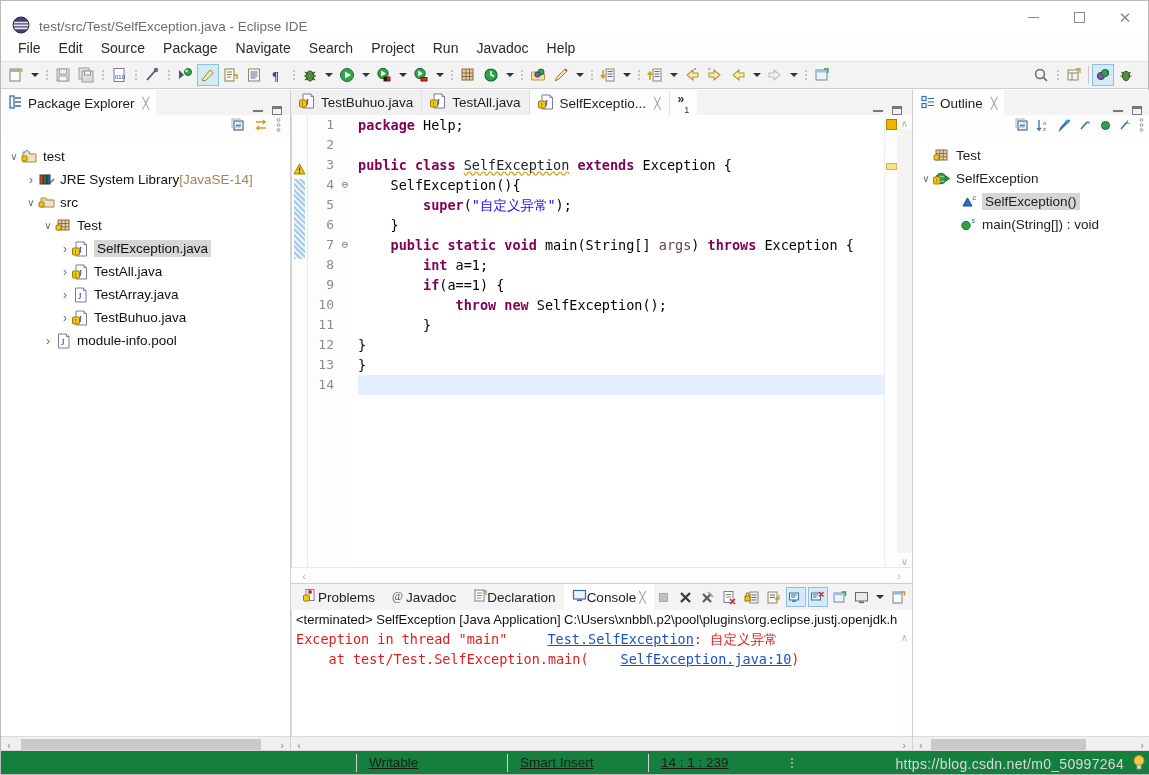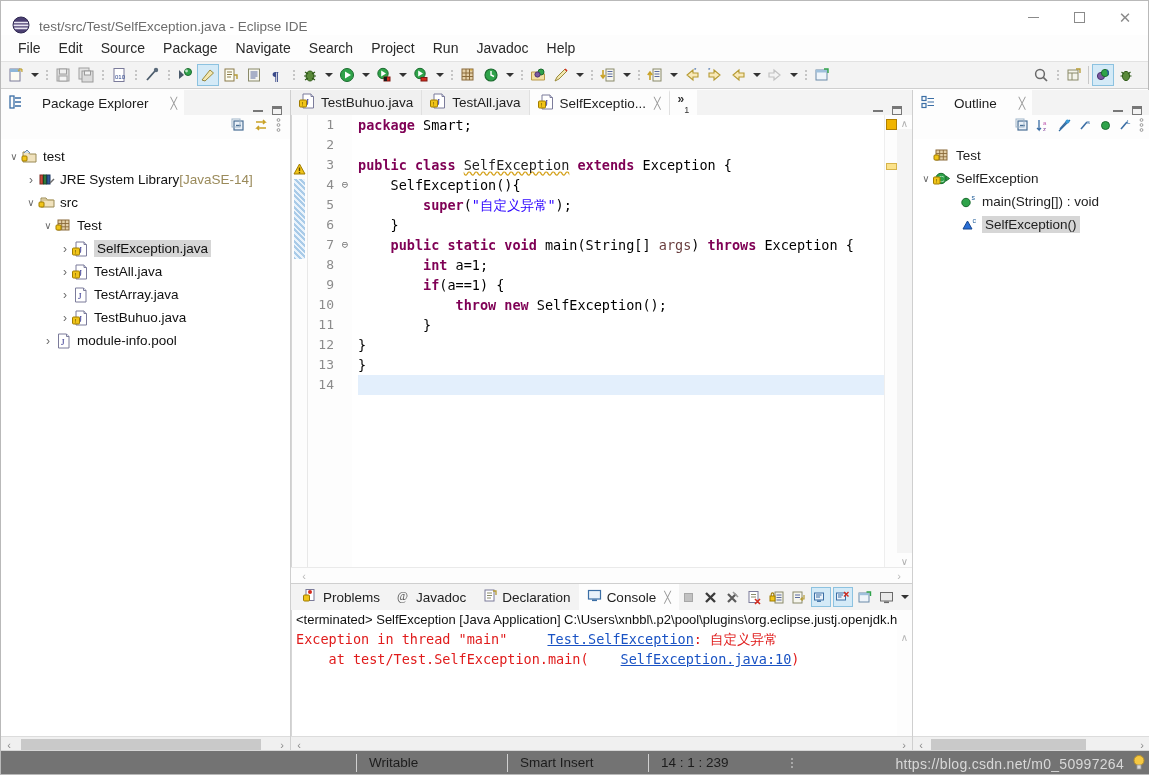--- a/index.html
+++ b/index.html
@@ -48,21 +48,21 @@
 
   
   .body-area { position:absolute; left:0; top:89px; width:1149px; height:663px;
                display:flex; }
 
   
   .left { width:290px; display:flex; flex-direction:column;
           border-right:1px solid #cfcfcf; background:#f3f3f3; }
   .view-tabbar { height:25px; display:flex; align-items:flex-end; background:#f3f3f3;
                  position:relative; }
-  .view-tab { height:25px; display:flex; align-items:center; gap:19px;
+  .view-tab { height:25px; display:flex; align-items:center; gap:5px;
               padding:0 7px 0 8px; background:#fdfdfd;
               border-top:2px solid #fdfdfd; font-size:13.5px; }
   .view-tab .vt-label { color:#1c1c1c; }
   .close-x { font-size:11px; color:#999; margin-left:3px; }
   .vt-ctrls { margin-left:auto; display:flex; align-items:center; gap:9px;
               padding-right:8px; }
   .vt-min { width:10px;height:2px;background:#777; }
   .vt-max { width:10px;height:9px;border:1.5px solid #777;border-top-width:3px; }
 
   .view-toolbar { height:24px; background:#fdfdfd; display:flex; align-items:center;
@@ -129,21 +129,21 @@
   .editor-hscroll { height:16px; background:#fdfdfd; border-top:1px solid #eaeaea;
                     display:flex; align-items:center; }
   .eh-a { width:26px; text-align:center; color:#b8b8b8; font-size:11px; }
   .eh-t { flex:1; }
 
   
   .console-area { height:170px; display:flex; flex-direction:column;
                   border-top:1px solid #cfcfcf; background:#f3f3f3; }
   .cons-tabbar { height:26px; display:flex; align-items:center; background:#f3f3f3;
                  padding-left:4px; }
-  .ctab { display:flex; align-items:center; gap:5px; padding:4px 8px;
+  .ctab { display:flex; align-items:center; padding:4px 8px;
           font-size:13.5px; }
   .ctab.active { background:#fdfdfd; }
   .cons-ctrls { margin-left:auto; display:flex; align-items:center; gap:2px;
                 padding-right:8px; }
   .cbtn { width:20px;height:20px;display:flex;align-items:center;justify-content:center; }
   .cbtn.sel { background:#d4eaf7; border:1px solid #8cc2e0; }
   .cons-body { flex:1; background:#ffffff; position:relative; overflow:hidden;
                border-left:1px solid #d6d6d6; }
   .cons-head { font-family:"Liberation Sans", sans-serif; font-size:13px;
                color:#111; white-space:nowrap; padding:2px 4px; }
@@ -161,22 +161,22 @@
            border-left:1px solid #cfcfcf; background:#f3f3f3; }
   .otree { flex:1; background:#ffffff; padding-top:5px; overflow:hidden;
            font-size:13.5px; }
   .orow { height:23px; display:flex; align-items:center; white-space:nowrap; }
   .orow .twist { width:14px; text-align:center; color:#6b6b6b; font-size:10px; flex:none;}
   .orow .oicon { width:20px; height:16px; flex:none; position:relative; margin-right:3px;}
   .orow.selected .olabel { background:#d6d6d6; padding:1px 3px; }
 
   
   .statusbar { position:absolute; left:0; bottom:0; width:1149px; height:24px;
-               background:#737373; display:flex; align-items:center;
-               border-top:1px solid #d6d6d6; font-size:13.5px; color:#1c1c1c; }
+               background:#15803d; display:flex; align-items:center;
+               border-top:1px solid #d6d6d6; font-size:13.5px; color:#1c1c1c;text-decoration:underline; }
   .sb-cell { padding:0 12px; height:24px; display:flex; align-items:center; }
   .sb-sep { width:1px; height:18px; background:#d0d0d0; }
   .sb-dots { width:6px; height:16px; display:flex; flex-direction:column;
              justify-content:center; align-items:center; gap:2px; margin:0 10px; }
   .sb-dots i { width:2px;height:2px;background:#bbb;border-radius:50%; }
   .watermark { position:absolute; right:26px; bottom:2px; font-size:14px;
                color:#d8d8d8; letter-spacing:0.3px; pointer-events:none; }
   .bulb { position:absolute; right:4px; bottom:3px; width:14px; height:17px; }
 </style>
 </head>
@@ -704,21 +704,21 @@
             <div>⊖</div>
             <div>&nbsp;</div>
             <div>&nbsp;</div>
             <div>&nbsp;</div>
             <div>&nbsp;</div>
             <div>&nbsp;</div>
             <div>&nbsp;</div>
             <div>&nbsp;</div>
           </div>
         <div class="codearea" id="code">
-            <div class="cline"><span class="kw">package </span><span class="plain">Smart;</span></div>
+            <div class="cline"><span class="kw">package </span><span class="plain">Help;</span></div>
             <div class="cline"><span class="plain"></span></div>
             <div class="cline"><span class="kw">public class </span><span class="squig">SelfException</span><span class="plain"> </span><span class="kw">extends</span><span class="plain"> Exception {</span></div>
             <div class="cline"><span class="plain">    SelfException(){</span></div>
             <div class="cline"><span class="plain">        </span><span class="kw">super</span><span class="plain">(</span><span class="str">"自定义异常"</span><span class="plain">);</span></div>
             <div class="cline"><span class="plain">    }</span></div>
             <div class="cline"><span class="plain">    </span><span class="kw">public static void </span><span class="plain">main(String[] </span><span class="param">args</span><span class="plain">) </span><span class="kw">throws</span><span class="plain"> Exception {</span></div>
             <div class="cline"><span class="plain">        </span><span class="kw">int</span><span class="plain"> a=1;</span></div>
             <div class="cline"><span class="plain">        </span><span class="kw">if</span><span class="plain">(a==1) {</span></div>
             <div class="cline"><span class="plain">            </span><span class="kw">throw new</span><span class="plain"> SelfException();</span></div>
             <div class="cline"><span class="plain">        }</span></div>
@@ -953,35 +953,35 @@
             <span class="twist">∨</span>
             <span class="oicon"><svg width="19" height="15" viewBox="0 0 19 15">
                 <circle cx="8" cy="7.5" r="5.2" fill="#2fa34a" stroke="#1b6b2e"></circle>
                 <text x="5.5" y="11" font-size="8" fill="#fff" font-family="Liberation Serif">C</text>
                 <rect x="0.5" y="6" width="6.5" height="7" fill="#f0c419" stroke="#a07c00" rx="1"></rect>
                 <text x="2.6" y="11.8" font-size="5.5" fill="#5a4500">!</text>
                 <path d="M13 5 L16.5 7.5 L13 10 Z" fill="#2fa34a" stroke="#1b6b2e"></path>
               </svg></span>
             <span class="olabel">SelfException</span>
           </div>
+          <div class="orow selected" style="padding-left: 32px;">
+            <span class="twist"></span>
+            <span class="oicon"><svg width="20" height="15" viewBox="0 0 20 15">
+                <path d="M4 12 L8.5 4 L13 12 Z" fill="#2a6fd6" stroke="#17478f"></path>
+                <text x="13.5" y="6" font-size="7" fill="#1f5c99" font-family="Liberation Sans">c</text>
+              </svg></span>
+            <span class="olabel">SelfException()</span>
+          </div>
           <div class="orow" style="padding-left: 32px;">
             <span class="twist"></span>
             <span class="oicon"><svg width="20" height="15" viewBox="0 0 20 15">
                 <circle cx="7" cy="8.5" r="4.2" fill="#2fa34a" stroke="#1b6b2e"></circle>
                 <text x="12.5" y="6" font-size="7" fill="#1f5c99" font-family="Liberation Sans">s</text>
               </svg></span>
             <span class="olabel">main(String[]) : void</span>
-          </div>
-          <div class="orow selected" style="padding-left: 32px;">
-            <span class="twist"></span>
-            <span class="oicon"><svg width="20" height="15" viewBox="0 0 20 15">
-                <path d="M4 12 L8.5 4 L13 12 Z" fill="#2a6fd6" stroke="#17478f"></path>
-                <text x="13.5" y="6" font-size="7" fill="#1f5c99" font-family="Liberation Sans">c</text>
-              </svg></span>
-            <span class="olabel">SelfException()</span>
           </div>
         </div>
 
       <div class="hscroll">
         <span class="hs-arrow">‹</span>
         <span class="hs-track">
           <span class="hs-thumb" style="left:2px; width:155px;"></span>
         </span>
         <span class="hs-arrow">›</span>
       </div>

